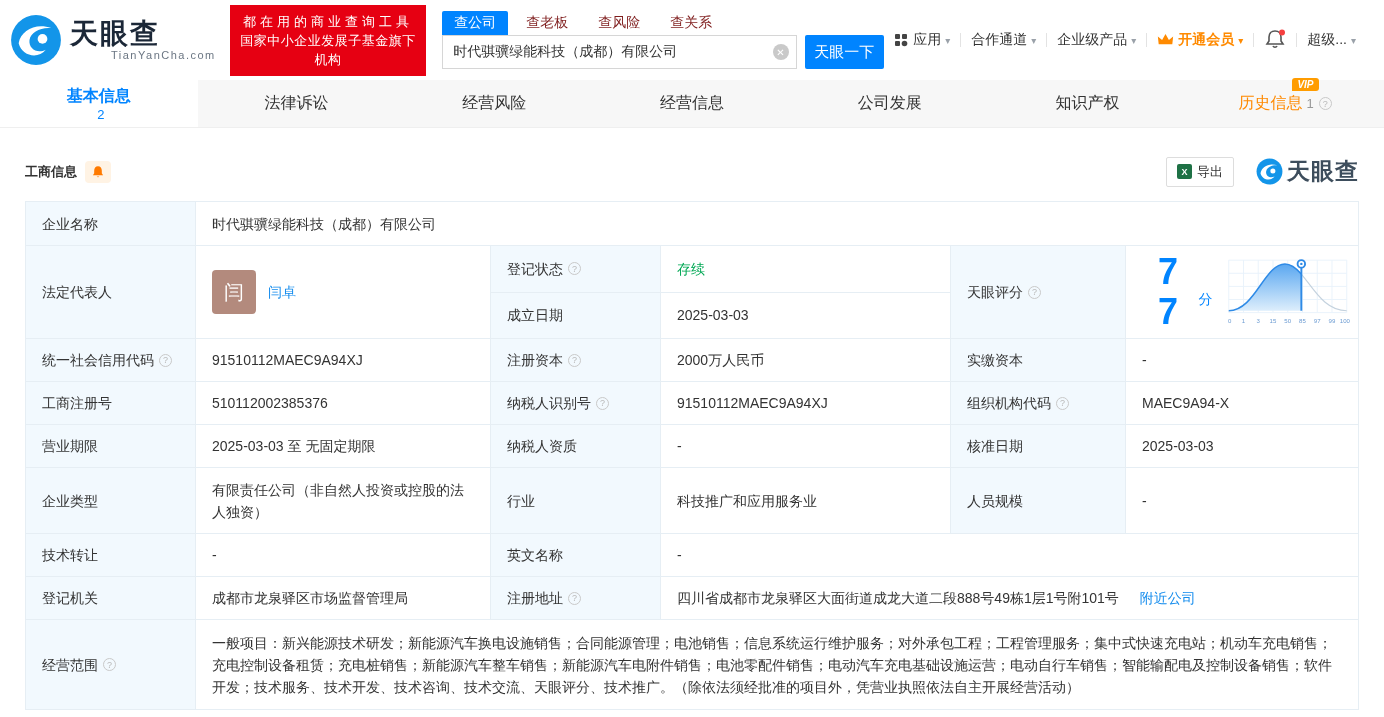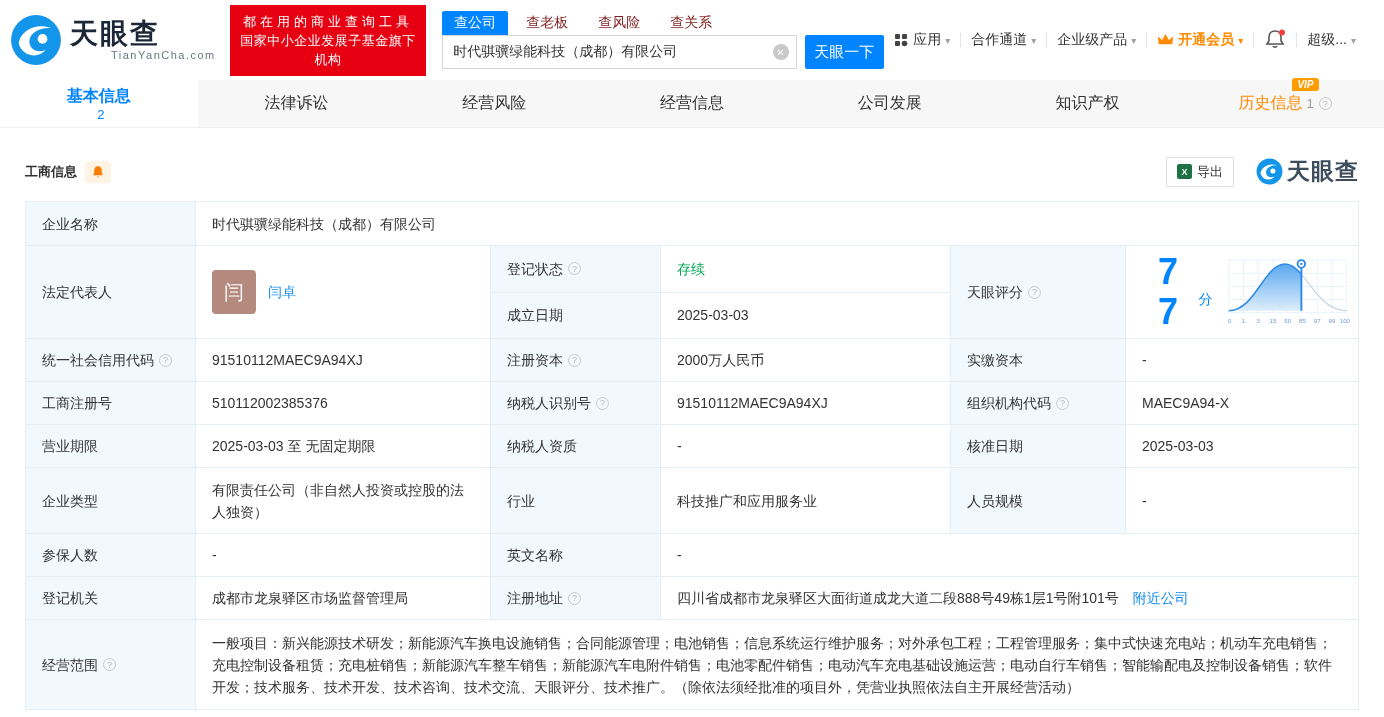--- a/index.html
+++ b/index.html
@@ -337,37 +337,37 @@
     </tr>
     <tr>
       <td class="lbl" style="height:66px;">企业类型</td>
       <td>有限责任公司（非自然人投资或控股的法人独资）</td>
       <td class="lbl">行业</td>
       <td>科技推广和应用服务业</td>
       <td class="lbl">人员规模</td>
       <td>-</td>
     </tr>
     <tr>
-      <td class="lbl" style="height:43px;">参保人数</td>
+      <td class="lbl" style="height:43px;">技术转让</td>
       <td>-</td>
       <td class="lbl">英文名称</td>
       <td colspan="3">-</td>
     </tr>
     <tr>
       <td class="lbl" style="height:43px;">登记机关</td>
       <td>成都市龙泉驿区市场监督管理局</td>
       <td class="lbl">
         <span class="lblwrap">
           <span>注册地址</span>
           <span class="help-icon">?</span>
         </span>
       </td>
       <td colspan="3">
         <span>四川省成都市龙泉驿区大面街道成龙大道二段888号49栋1层1号附101号</span>
-        <a class="link" style="margin-left:10px;">附近公司</a>
+        <a class="link" style="margin-left:17px;">附近公司</a>
       </td>
     </tr>
     <tr>
       <td class="lbl" style="height:90px;">
         <span class="lblwrap">
           <span>经营范围</span>
           <span class="help-icon">?</span>
         </span>
       </td>
       <td colspan="5" class="scope-val">一般项目：新兴能源技术研发；新能源汽车换电设施销售；合同能源管理；电池销售；信息系统运行维护服务；对外承包工程；工程管理服务；集中式快速充电站；机动车充电销售；充电控制设备租赁；充电桩销售；新能源汽车整车销售；新能源汽车电附件销售；电池零配件销售；电动汽车充电基础设施运营；电动自行车销售；智能输配电及控制设备销售；软件开发；技术服务、技术开发、技术咨询、技术交流、天眼评分、技术推广。（除依法须经批准的项目外，凭营业执照依法自主开展经营活动）</td>

